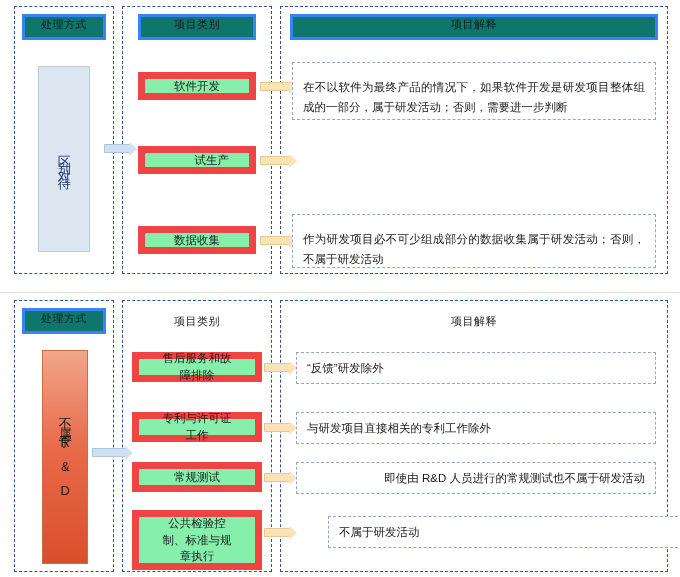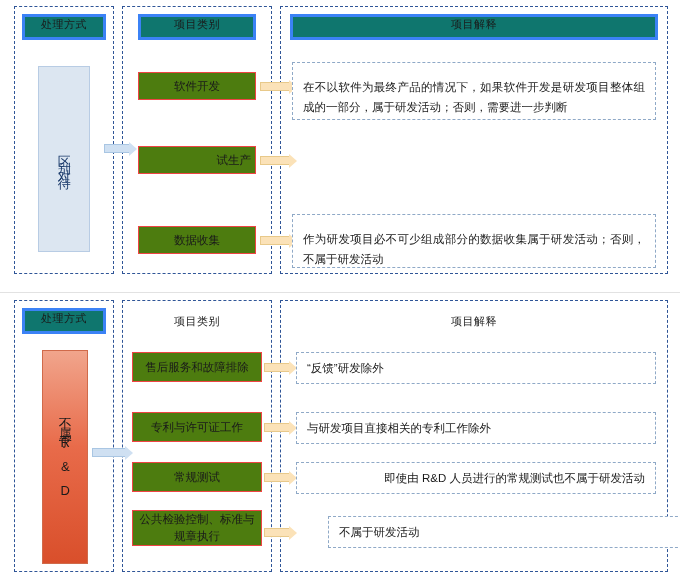--- a/index.html
+++ b/index.html
@@ -46,30 +46,30 @@
     display: flex;
     align-items: center;
     justify-content: center;
     font-size: 11px;
     color: #1a1a1a;
     letter-spacing: 0.5px;
   }
   .cat {
     position: absolute;
     box-sizing: border-box;
-    background: #4d7c0f;
-    border: 1px solid #ef4444;
+    background: #86efac;
+    border: 7px solid #ef4444;
     display: flex;
     align-items: center;
     justify-content: center;
     text-align: center;
     font-size: 11.5px;
     line-height: 1.45;
     color: #1a1a1a;
-    padding: 2px 4px;
+    padding: 2px 20px;
   }
   .expl {
     position: absolute;
     box-sizing: border-box;
     background: #ffffff;
     border: 1px dashed #8fa9c7;
     font-size: 11.5px;
     line-height: 1.75;
     color: #1a1a1a;
     padding: 14px 10px;
@@ -234,21 +234,21 @@
   </div>
 
   <div class="cat" style="left:132px; top:462px; width:130px; height:30px;">
     <span>常规测试</span>
   </div>
   <div class="arrow" style="left:264px; top:473px; width:26px;"></div>
   <div class="expl" style="left:296px; top:462px; width:360px; height:32px; display:flex; align-items:center;justify-content:flex-end;">
     <span>即使由 R&amp;D 人员进行的常规测试也不属于研发活动</span>
   </div>
 
-  <div class="cat" style="left:132px; top:510px; width:130px; height:36px;">
+  <div class="cat" style="left:132px; top:510px; width:130px; height:60px;">
     <span>公共检验控制、标准与规章执行</span>
   </div>
   <div class="arrow" style="left:264px; top:528px; width:26px;"></div>
   <div class="expl" style="left:296px; top:516px; width:360px; height:32px; display:flex; align-items:center;margin-left:32px;">
     <span>不属于研发活动</span>
   </div>
 
 </div>
 
 </body></html>

